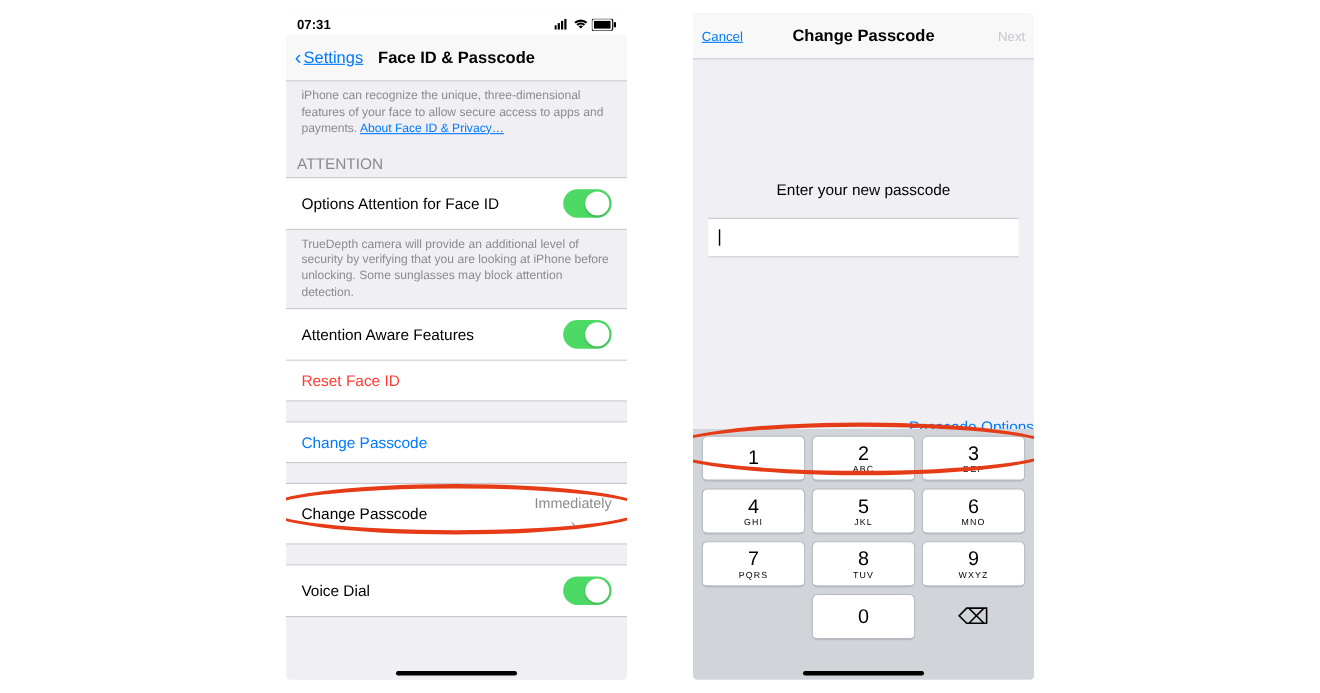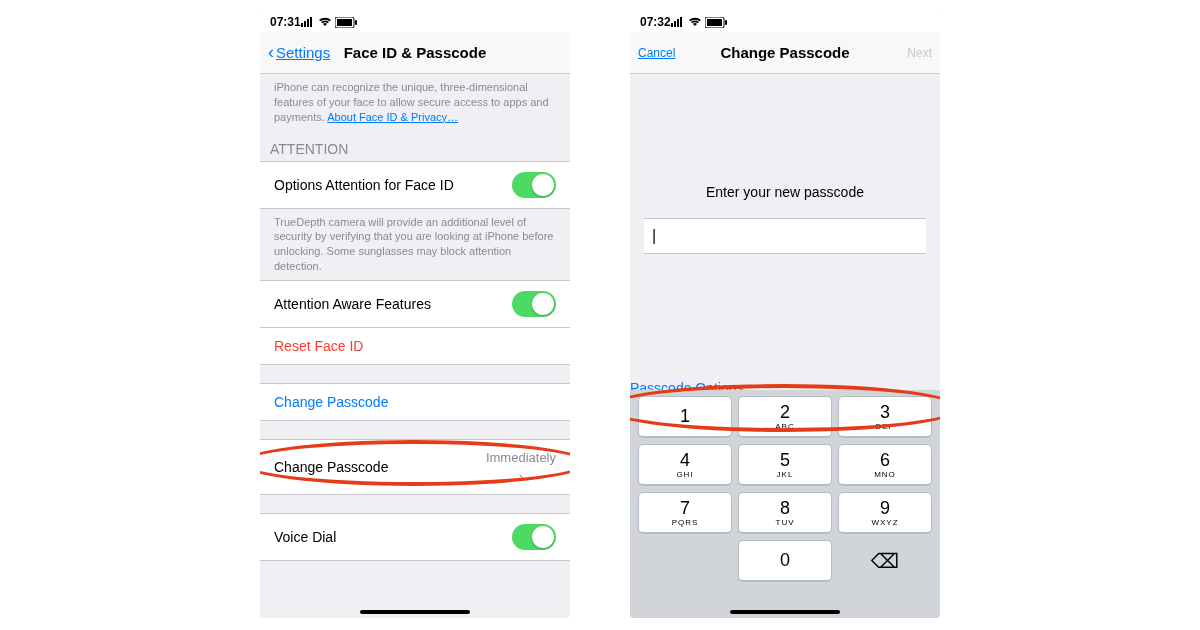--- a/index.html
+++ b/index.html
@@ -18,21 +18,21 @@
     width: 310px;
     height: 606px;
     background: #efeff4;
     overflow: hidden;
     position: relative;
     border-radius: 4px;
   }
   .statusbar {
     height: 20px;
     display: flex;
-    justify-content: flex-start;
+    justify-content: space-between;
     align-items: center;
     padding: 0 10px;
     font-size: 12px;
     font-weight: 600;
     color: #000;
     background: #fff;
   }
   .statusbar .sb-icons { display: flex; align-items: center; gap: 3px; }
   .navbar {
     background: #f8f8f8;
@@ -138,21 +138,21 @@
     width: 100%;
     background: #fff;
     border: none;
     border-top: 1px solid #c8c7cc;
     border-bottom: 1px solid #c8c7cc;
     padding: 8px 8px;
     font-size: 16px;
   }
   .pass-input::placeholder { color: #c7c7cc; }
   .pass-options {
-    text-align: left;
+    text-align: right;
     color: #007aff;
     font-size: 14px;
     margin: 4px 0 6px;
     text-decoration: underline;
   }
   .keypad {
     position: absolute;
     bottom: 0;
     left: 0;
     right: 0;
@@ -266,39 +266,20 @@
   <div class="cell">
     <span>Voice Dial</span>
     <div class="toggle"></div>
   </div>
 
   <div class="home-ind"></div>
   <div class="highlight hl1"></div>
 </div>
 
 <div class="phone">
-  <div class="statusbar">
-    <span>07:32</span>
-    <span class="sb-icons">
-      <svg width="14" height="10" viewBox="0 0 14 10">
-          <rect x="0" y="6" width="2" height="4"></rect>
-          <rect x="3" y="4" width="2" height="6"></rect>
-          <rect x="6" y="2" width="2" height="8"></rect>
-          <rect x="9" y="0" width="2" height="10"></rect>
-        </svg>
-      <svg width="14" height="10" viewBox="0 0 14 10">
-          <path d="M7 9 L5 7 A3 3 0 0 1 9 7 Z M3 5 A6 6 0 0 1 11 5 L9.5 6.3 A4 4 0 0 0 4.5 6.3 Z M1 3 A9 9 0 0 1 13 3 L11.5 4.3 A7 7 0 0 0 2.5 4.3 Z" fill="#000"></path>
-        </svg>
-      <svg width="22" height="11" viewBox="0 0 22 11">
-          <rect x="0" y="0" width="19" height="11" rx="2" fill="none" stroke="#000" stroke-width="1"></rect>
-          <rect x="2" y="2" width="15" height="7" fill="#000"></rect>
-          <rect x="20" y="3" width="2" height="5" rx="1" fill="#000"></rect>
-        </svg>
-    </span>
-  </div>
   <div class="navbar">
     <span class="left-link" style="text-decoration:underline">Cancel</span>
     <div class="title">Change Passcode</div>
     <span class="right-link">Next</span>
   </div>
 
   <div class="change-area">Enter your new passcode</div>
   <div class="pass-input-wrap">
     <input class="pass-input" value="|" readonly="" placeholder="" style="">
   </div>

